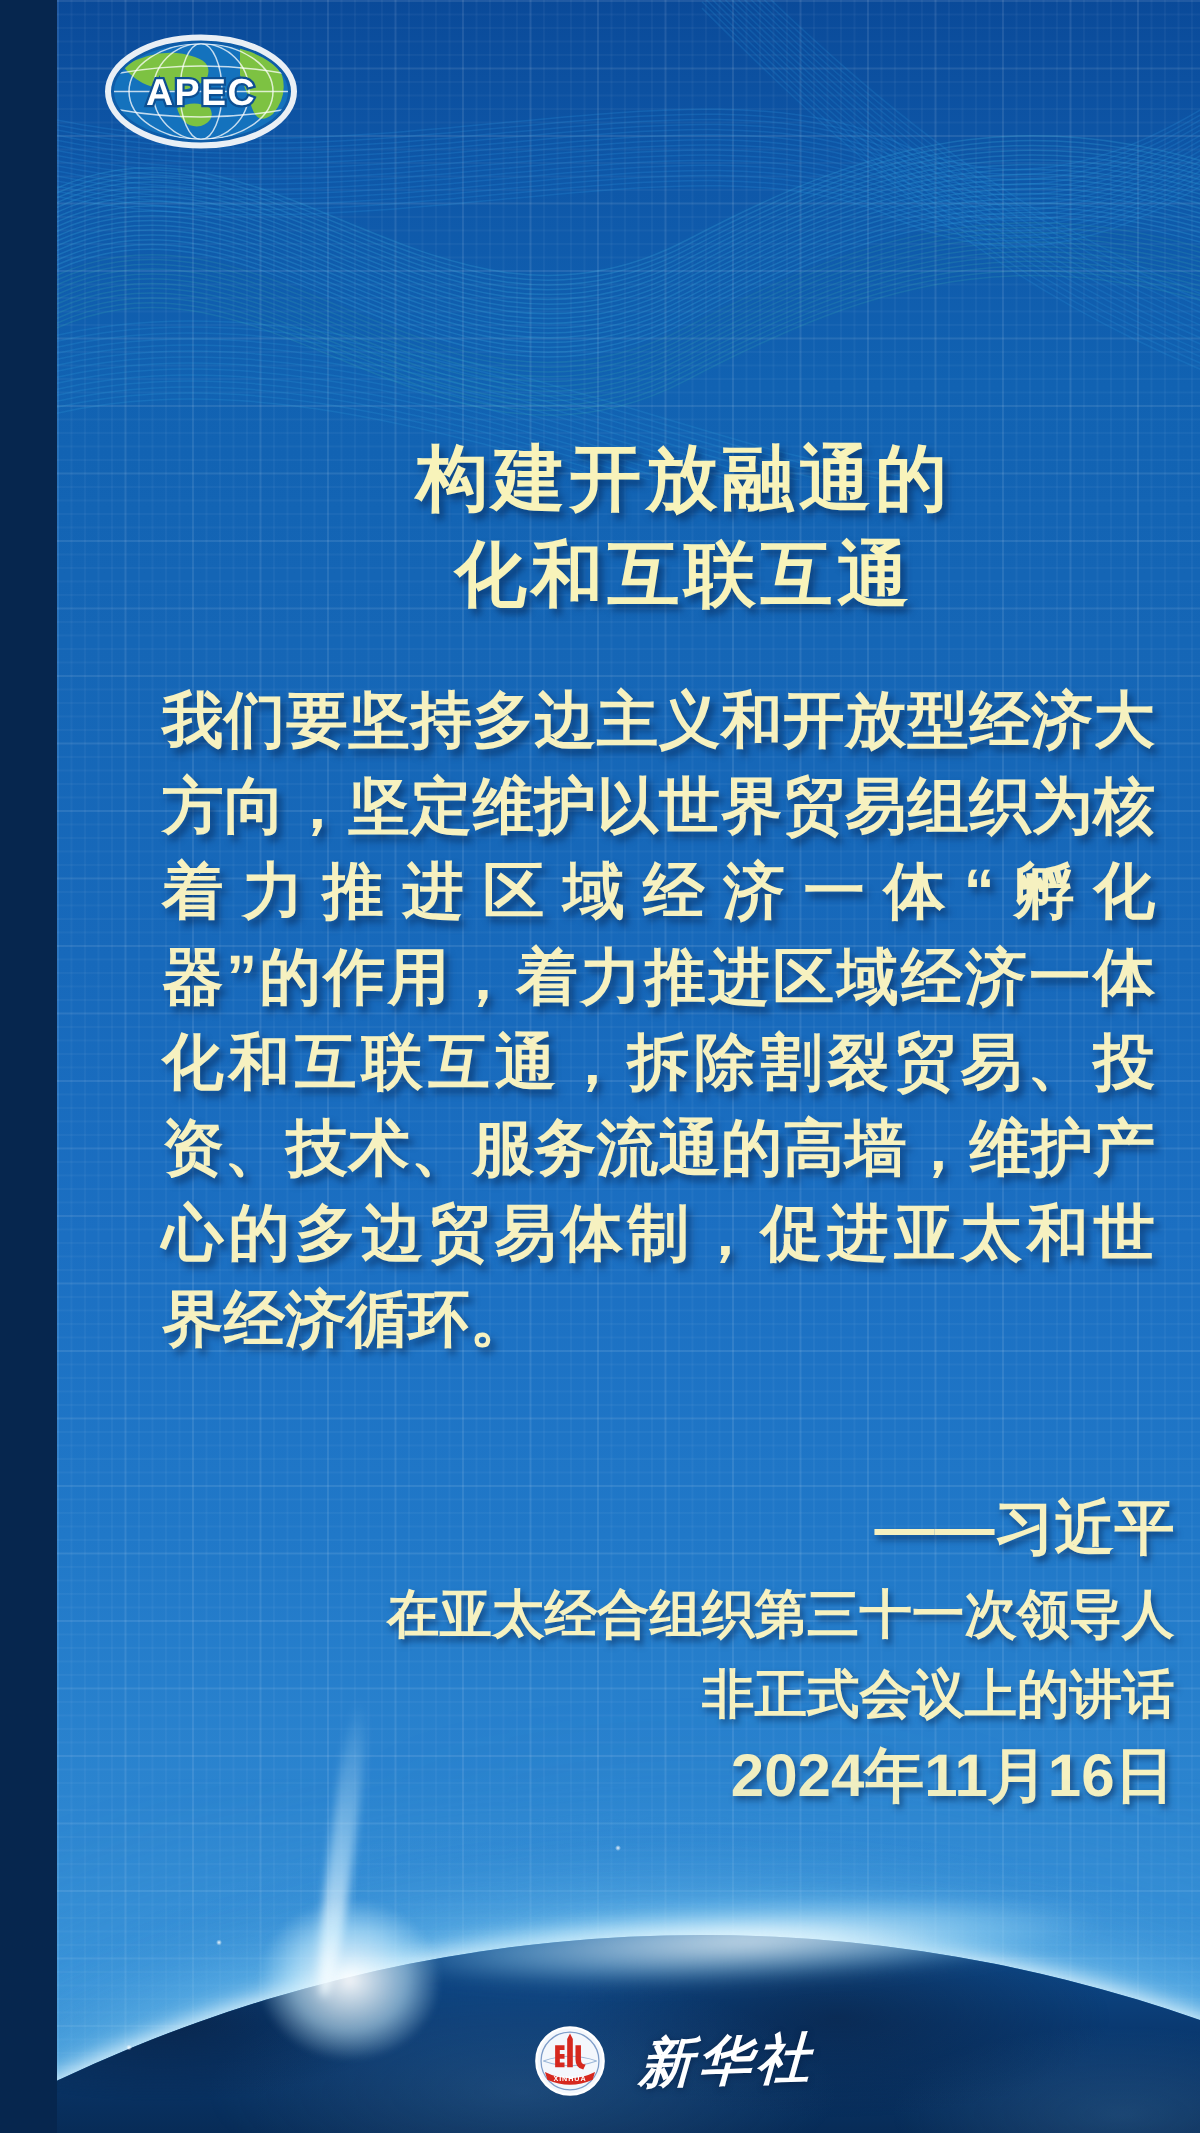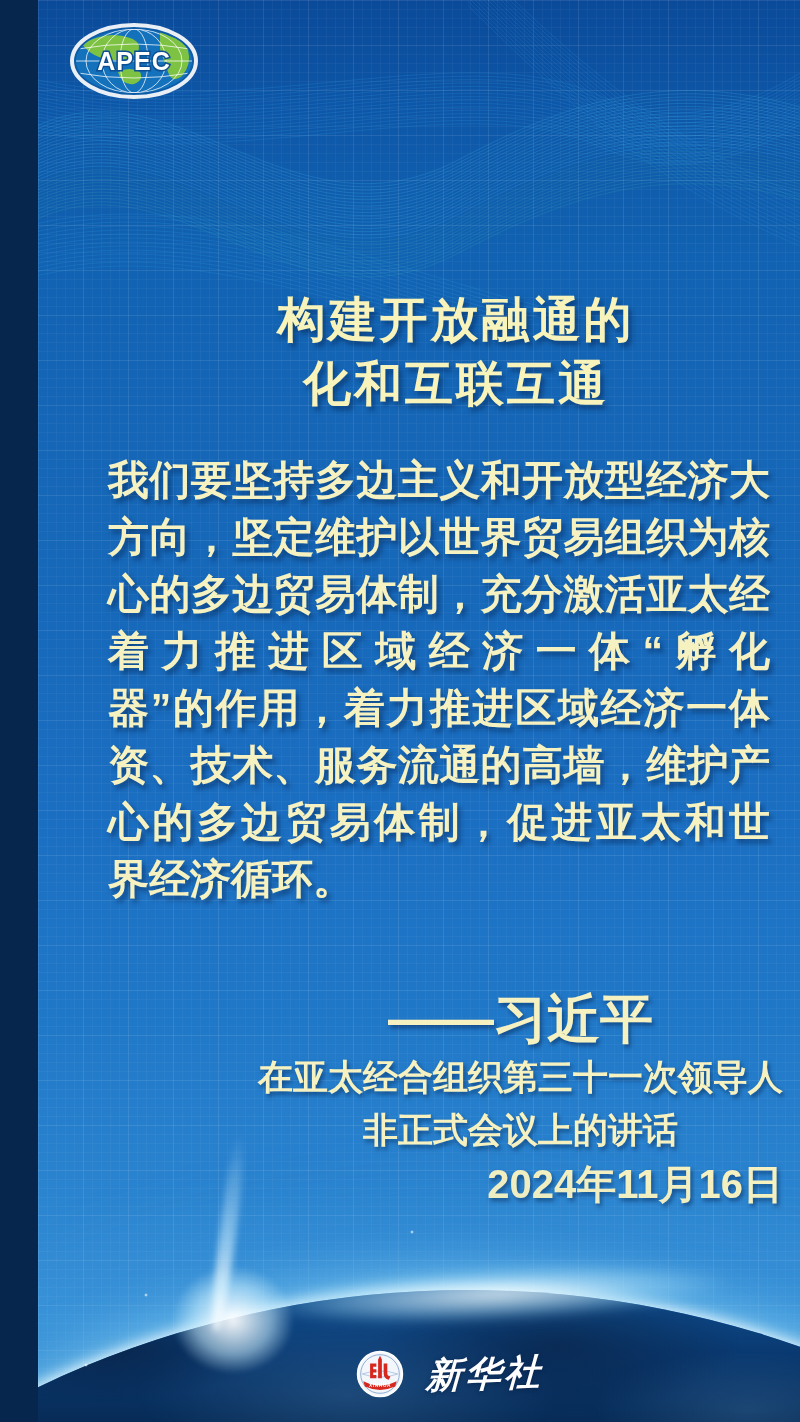--- a/index.html
+++ b/index.html
@@ -45,22 +45,22 @@
     height:57px;line-height:57px;white-space:nowrap;
     text-align:justify;text-align-last:justify;text-justify:inter-character;
   }
   .quote .ln.last{text-align-last:left;}
 
   .attribution{
     position:absolute;right:55px;top:988px;text-align:right;
     color:#f6f1c0;font-weight:bold;
     text-shadow:2px 3px 4px rgba(4,35,80,.55);
   }
-  .attribution .author{font-size:53px;line-height:62px;text-align:center;}
-  .attribution .occ{font-size:35px;line-height:53px;text-align:center;}
+  .attribution .author{font-size:40px;line-height:62px;}
+  .attribution .occ{font-size:35px;line-height:53px;}
   .attribution .date{font-size:40px;line-height:56px;}
 
   
   .sky-glow{
     position:absolute;left:0;top:1130px;width:800px;height:292px;
     background:radial-gradient(75% 95% at 50% 100%,
       rgba(120,200,245,.45) 0%,rgba(70,150,215,.22) 48%,transparent 78%);
   }
   .earth{
     position:absolute;left:-570px;top:1290px;width:2000px;height:2000px;border-radius:50%;
@@ -233,23 +233,23 @@
   </div>
 
   <div class="poster-title">
     <div>构建开放融通的</div>
     <div>化和互联互通</div>
   </div>
 
   <div class="quote">
     <div class="ln">我们要坚持多边主义和开放型经济大</div>
     <div class="ln">方向，坚定维护以世界贸易组织为核</div>
-    <div class="ln">心的多边贸易体制，充分激活亚太经</div>
     <div class="ln">着力推进区域经济一体“孵化</div>
     <div class="ln">器”的作用，着力推进区域经济一体</div>
+    <div class="ln">化和互联互通，拆除割裂贸易、投</div>
     <div class="ln">资、技术、服务流通的高墙，维护产</div>
     <div class="ln">心的多边贸易体制，促进亚太和世</div>
     <div class="ln last">界经济循环。</div>
   </div>
 
   <div class="attribution">
     <div class="author">——习近平</div>
     <div class="occ">在亚太经合组织第三十一次领导人</div>
     <div class="occ">非正式会议上的讲话</div>
     <div class="date">2024年11月16日</div>

